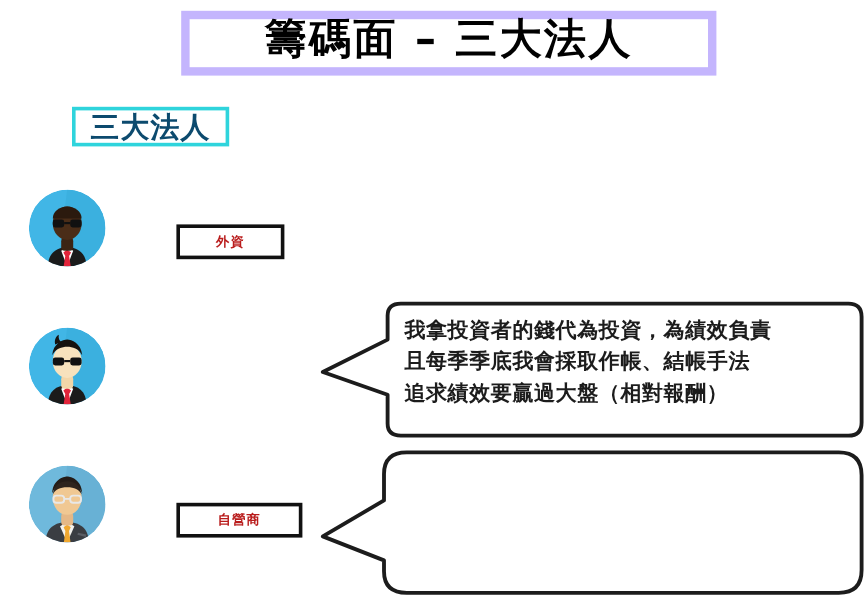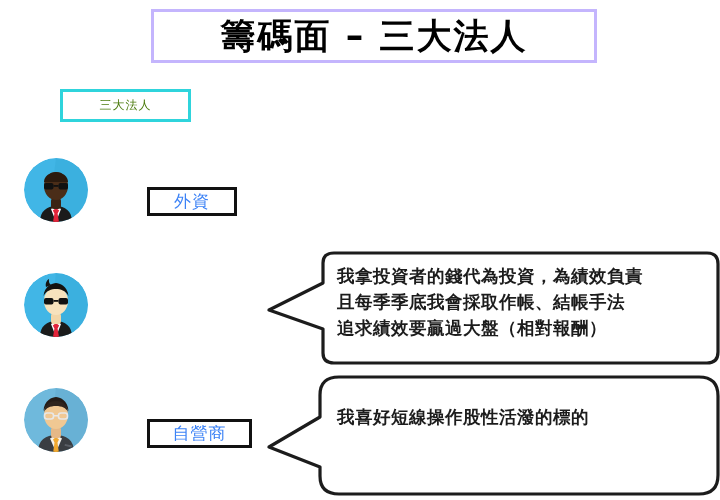--- a/index.html
+++ b/index.html
@@ -16,25 +16,24 @@
     color: #1a1a1a;
   }
 
   
   .title-box {
     position: absolute;
     left: 151px;
     top: 9px;
     width: 446px;
     height: 54px;
-    border: 3px solid #c4b5fd;
+    border: 7px solid #c4b5fd;
     background: #ffffff;
     box-sizing: border-box;
     display: flex;
-    align-items: center;
     justify-content: center;
   }
   .title-text {
     font-size: 35px;
     font-weight: bold;
     letter-spacing: 2px;
     line-height: 1;
     white-space: nowrap;
     color: #000000;
   }
@@ -47,25 +46,25 @@
     width: 131px;
     height: 33px;
     border: 3px solid #2fd4dc;
     background: #ffffff;
     box-sizing: border-box;
     display: flex;
     align-items: center;
     justify-content: center;
   }
   .subtitle-text {
-    font-size: 12px;
-    font-weight: normal;
+    font-size: 24px;
+    font-weight: bold;
     letter-spacing: 1px;
     white-space: nowrap;
-    color: #4d7c0f;
+    color: #0c4a6e;
   }
 
   
   .row {
     position: absolute;
     left: 0;
     width: 720px;
   }
   .row-1 { top: 128px; height: 110px; }
   .row-2 { top: 248px; height: 118px; }
@@ -92,25 +91,25 @@
     box-sizing: border-box;
     display: flex;
     align-items: center;
     justify-content: center;
     height: 29px;
   }
   .row-1 .role-box { left: 147px; top: 59px; width: 90px; }
   .row-2 .role-box { left: 147px; top: 50px; width: 90px; }
   .row-3 .role-box { left: 147px; top: 47px; width: 105px; text-align: right; }
   .role-text {
-    font-size: 17px;
-    font-weight: normal;
+    font-size: 11px;
+    font-weight: bold;
     letter-spacing: 1px;
     white-space: nowrap;
-    color: #3b82f6;
+    color: #b91c1c;
   }
 
   
   .bubble-wrap {
     position: absolute;
     left: 265px;
   }
   .row-1 .bubble-wrap { top: -3px;  width: 450px; height: 116px; }
   .row-2 .bubble-wrap { top: -1px;  width: 455px; height: 122px; }
   .row-3 .bubble-wrap { top: -1px;  width: 455px; height: 128px; }
@@ -250,16 +249,15 @@
                L 453 104
                Q 453 123 434 123
                L 74 123
                Q 55 123 55 105
                L 55 96
                L 4 76
                L 55 46
                Z" fill="#ffffff" stroke="#1c1c1c" stroke-width="3.2" stroke-linejoin="round"></path>
     </svg>
     <div class="bubble-text">
-      <div>我喜好短線操作股性活潑的標的</div>
     </div>
   </div>
 </div>
 
 </body></html>

